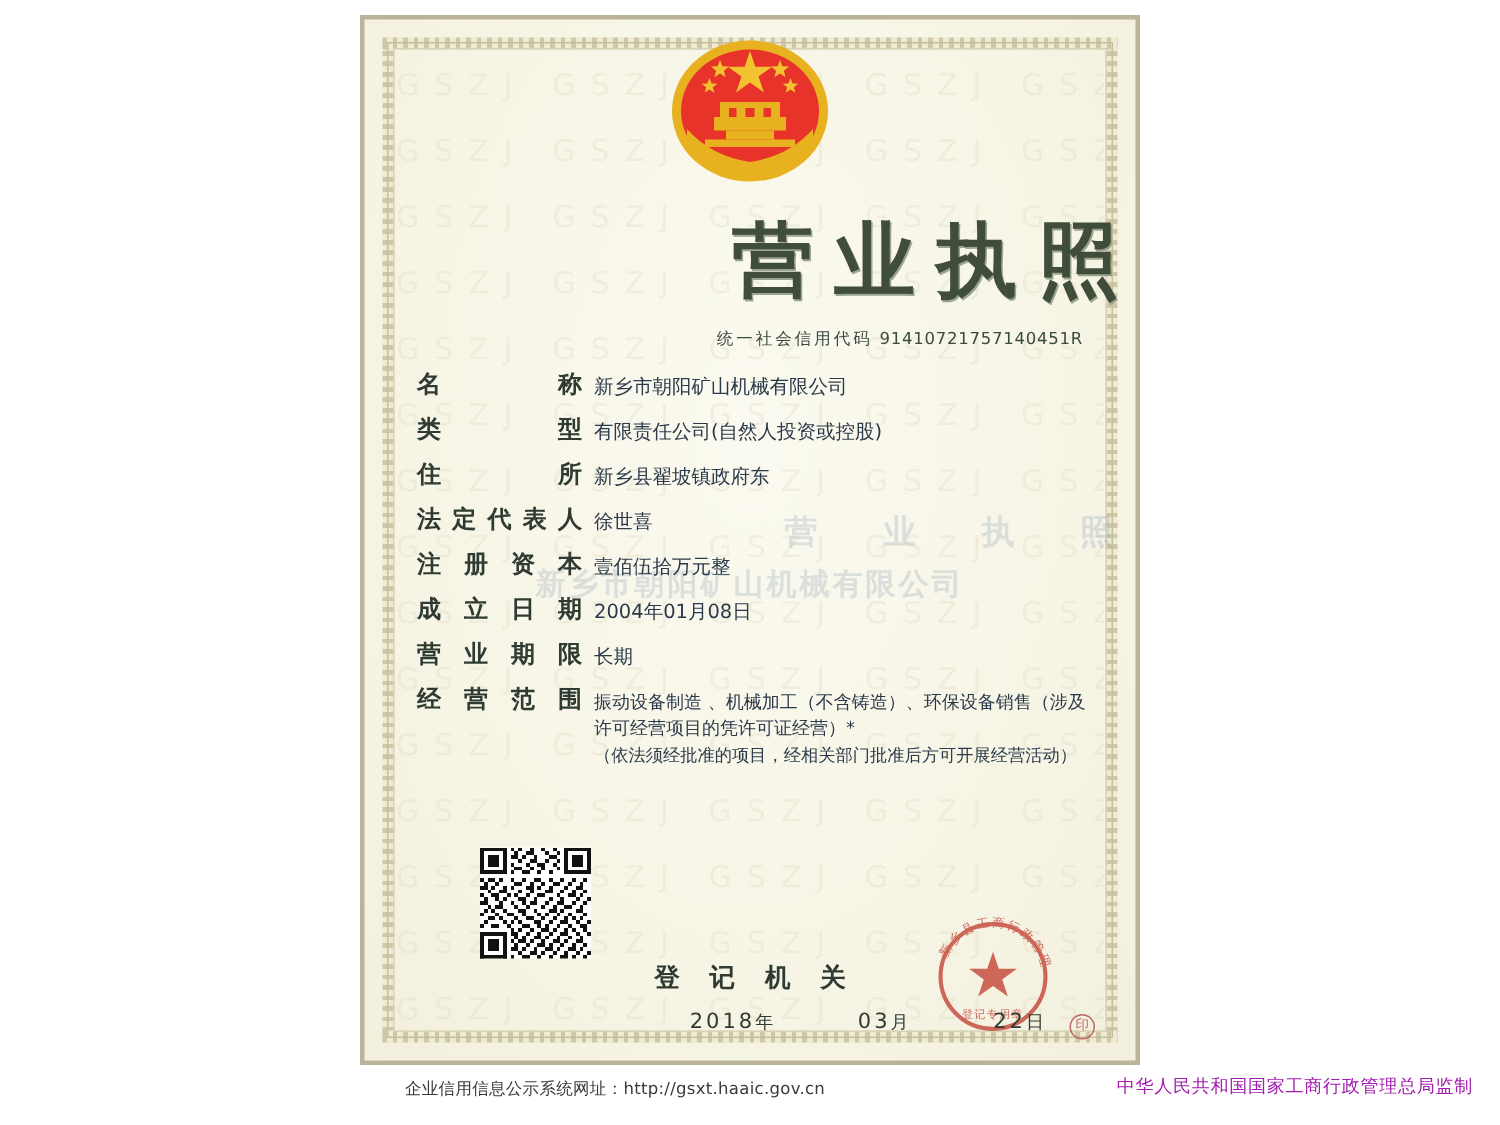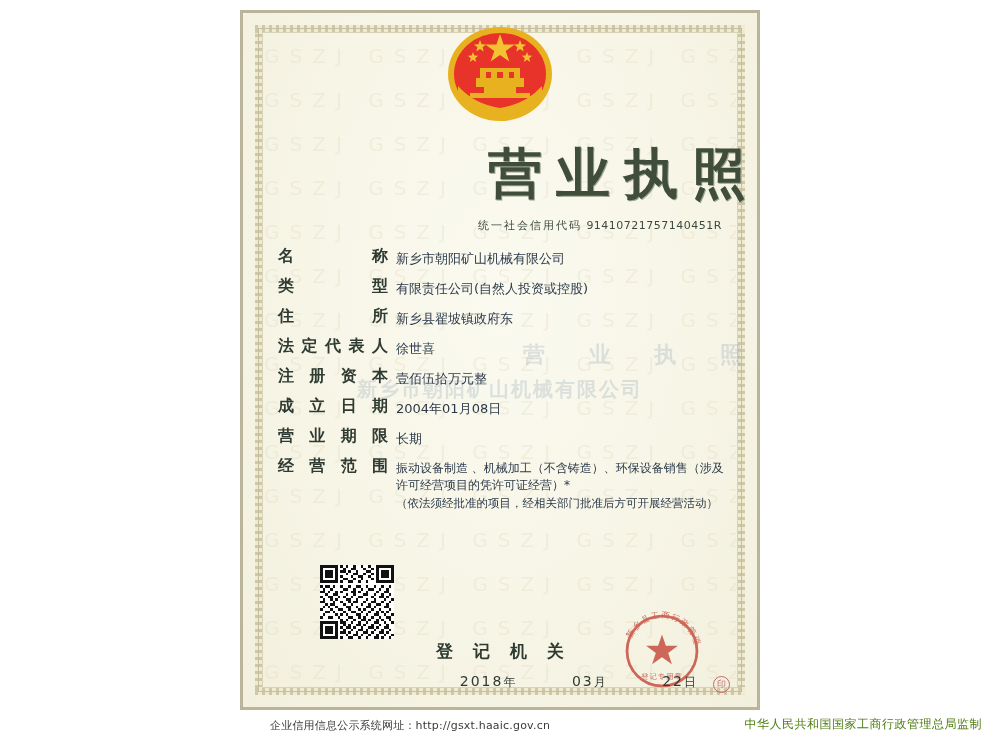--- a/index.html
+++ b/index.html
@@ -266,21 +266,21 @@
     top: 718px;
     font-size: 11px;
     color: #3a3a3a;
     letter-spacing: 0.2px;
   }
   .footer-right {
     position: absolute;
     right: 18px;
     top: 716px;
     font-size: 12px;
-    color: #4d7c0f;
+    color: #a21caf;
     letter-spacing: 0.5px;
   }
 </style>
 </head>
 <body>
 
 <div class="page">
 
   <div class="certificate">
 

